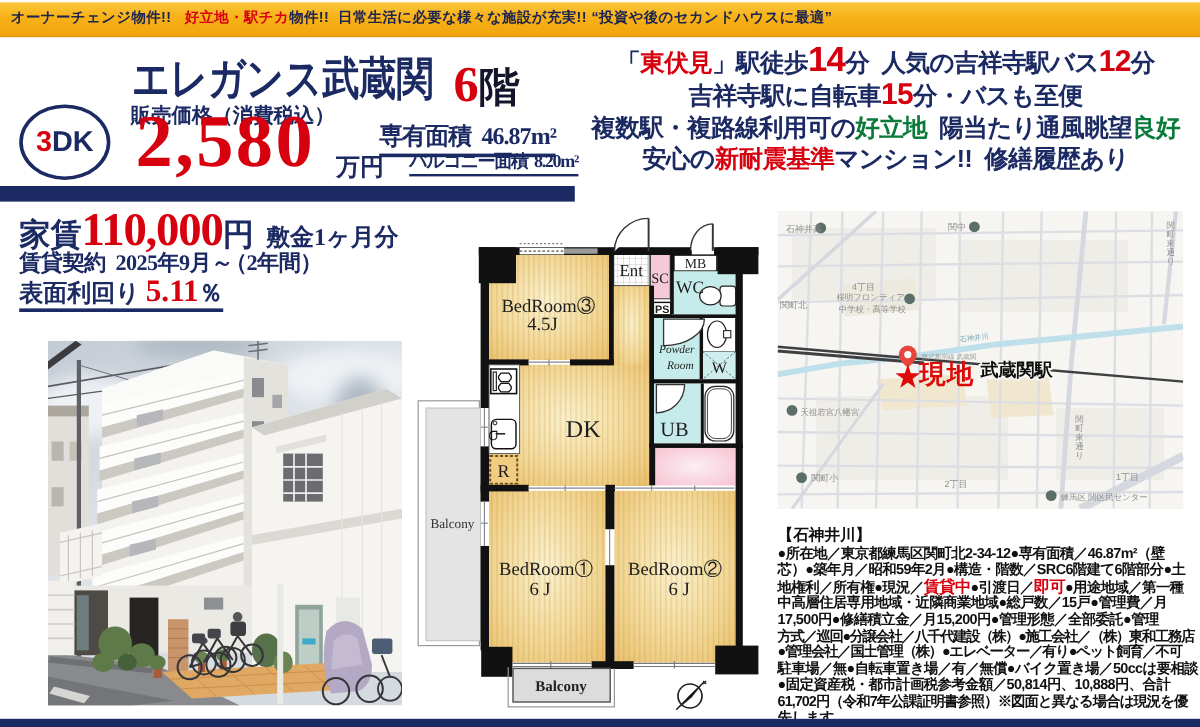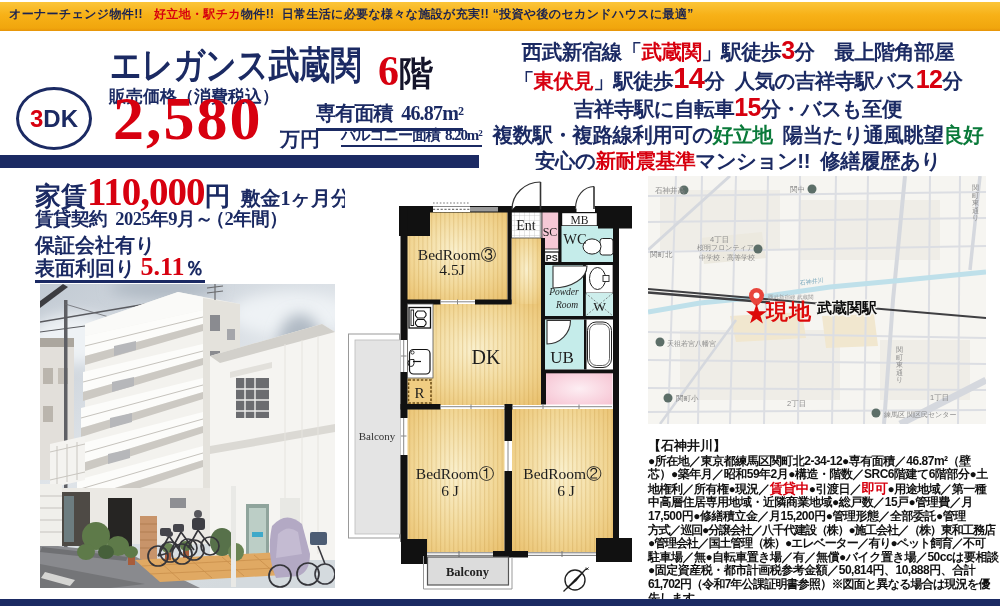--- a/index.html
+++ b/index.html
@@ -29,34 +29,32 @@
 
 <div class="abs" style="left:280px;top:126px;font-size:20px;font-weight:bold;color:#1b2a63;">万円</div>
 
 <div class="abs serif" style="left:316px;top:100px;font-size:20px;font-weight:bold;color:#1b2a63;border-bottom:3px solid #1b2a63;padding-bottom:1px;letter-spacing:-0.8px;">専有面積&nbsp; 46.87m²</div>
 
 <div class="abs serif" style="left:321px;top:126px;font-size:15px;line-height:18px;font-weight:bold;color:#1b2a63;border-bottom:2.5px solid #1b2a63;padding-bottom:1px;letter-spacing:-1.1px;margin-left:20px;">バルコニー面積&nbsp; 8.20m²</div>
 
 <div class="abs" style="left:0;top:155px;width:479px;height:13px;background:#1b2a63;"></div>
 
 <div class="abs" style="left:478px;top:37px;width:520px;text-align:center;font-weight:bold;font-size:20.5px;color:#1b2a63;line-height:26px;white-space:nowrap;letter-spacing:-0.55px;">
-<div>西武新宿線「<span class="red">武蔵関</span>」駅徒歩<span class="red" style="font-size:25px;">3</span>分　最上階角部屋</div>
 <div>「<span class="red">東伏見</span>」駅徒歩<span class="red" style="font-size:29px;text-align:center;">14</span>分&nbsp; 人気の吉祥寺駅バス<span class="red" style="font-size:25px;">12</span>分</div>
 <div>吉祥寺駅に自転車<span class="red" style="font-size:25px;">15</span>分・バスも至便</div>
 <div>複数駅・複路線利用可の<span style="color:#0a7a3a;">好立地</span>&nbsp; 陽当たり通風眺望<span style="color:#0a7a3a;">良好</span></div>
 <div>安心の<span class="red">新耐震基準</span>マンション!!&nbsp; 修繕履歴あり</div>
 </div>
 
-<div class="abs serif" style="left:35px;top:169px;font-weight:bold;color:#1b2a63;white-space:nowrap;">
+<div class="abs serif" style="left:16px;top:169px;font-weight:bold;color:#1b2a63;white-space:nowrap;">
   
   <div style="height:37px;"><span style="font-size:26px;">家賃</span><span class="red" style="font-size:39px;letter-spacing:-1px;">110,000</span><span style="font-size:26px;">円</span><span style="font-size:20px;">&nbsp; 敷金1ヶ月分</span></div>
   
   <div style="height:26px;font-size:18.5px;letter-spacing:-0.5px;">賃貸契約&nbsp; 2025年9月<span style="letter-spacing:-7px;">～</span>（2年間）</div>
   
-  <div style="height:24px;font-size:20px;">保証会社有り</div>
   
   <div style="font-size:20px;line-height:22px;display:inline-block;border-bottom:3px solid #1b2a63;padding-bottom:1px;">表面利回り <span class="red" style="font-size:26px;line-height:22px;text-align:center;">5.11</span>％</div>
 </div>
 
 <div class="abs" style="left:40px;top:284px;width:295px;height:304px;">
 <svg width="295" height="304" viewBox="0 0 295 304">
   <defs>
     <filter id="bl" x="-40%" y="-40%" width="180%" height="180%">
           <feGaussianBlur stdDeviation="7"></feGaussianBlur>
         </filter>

